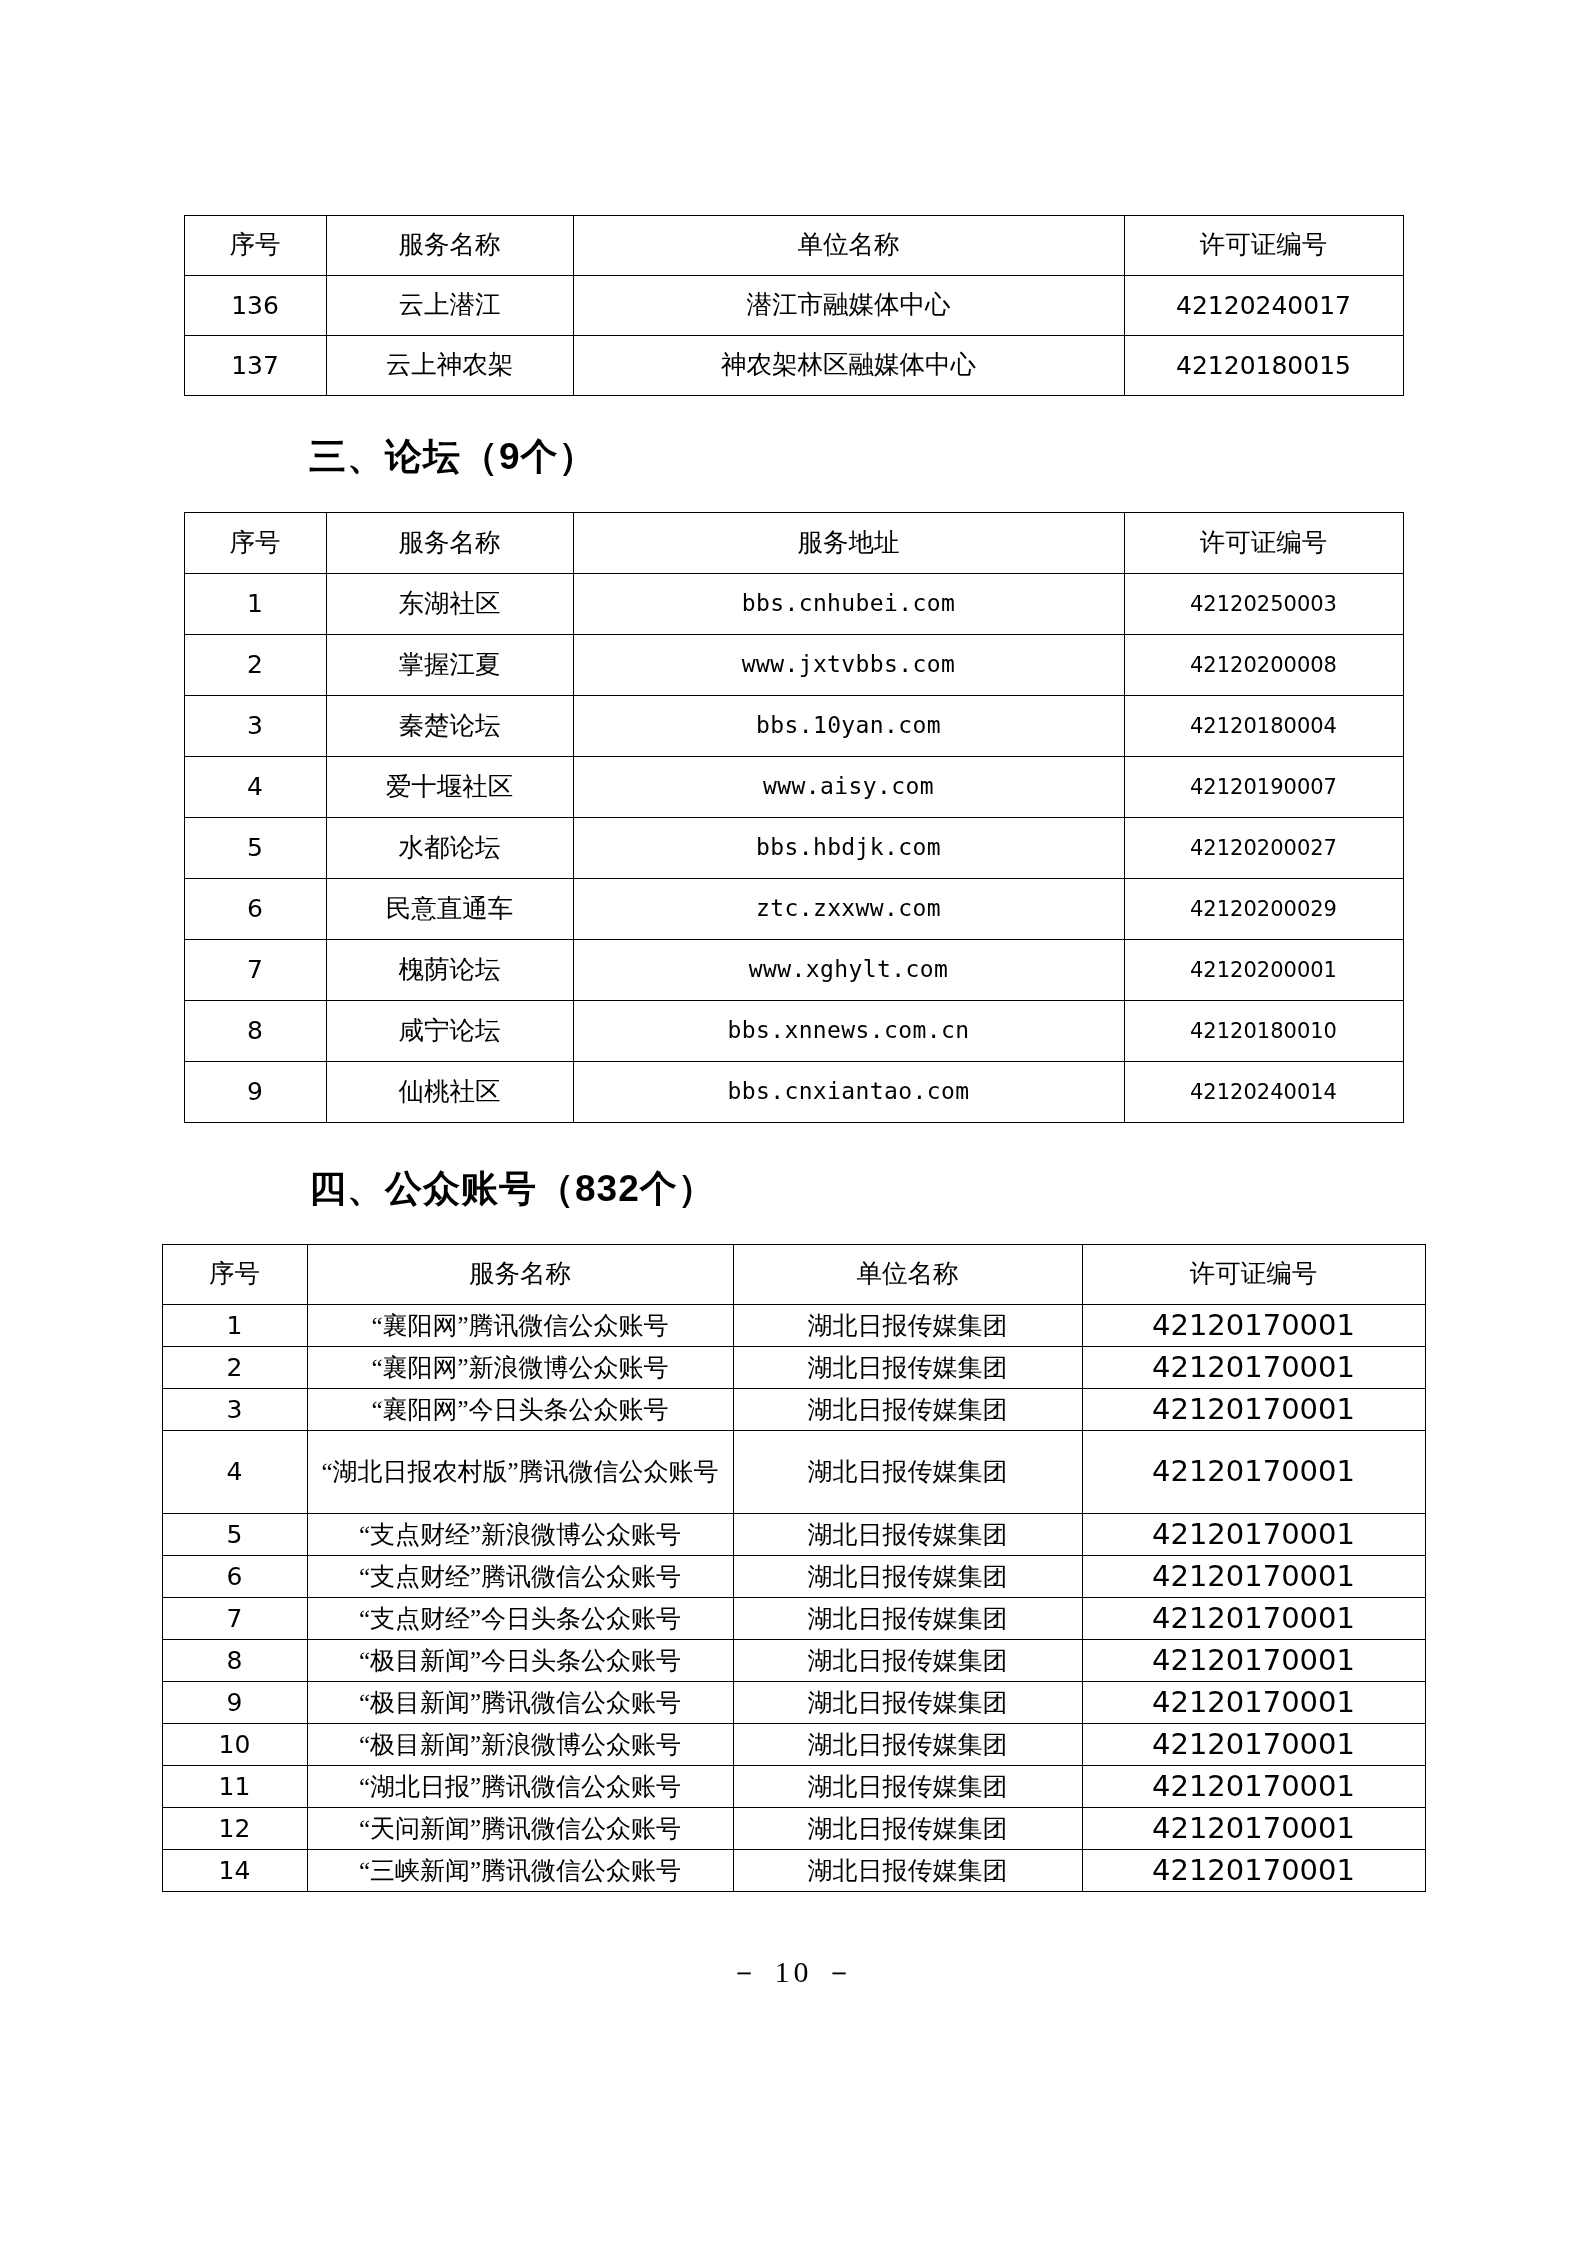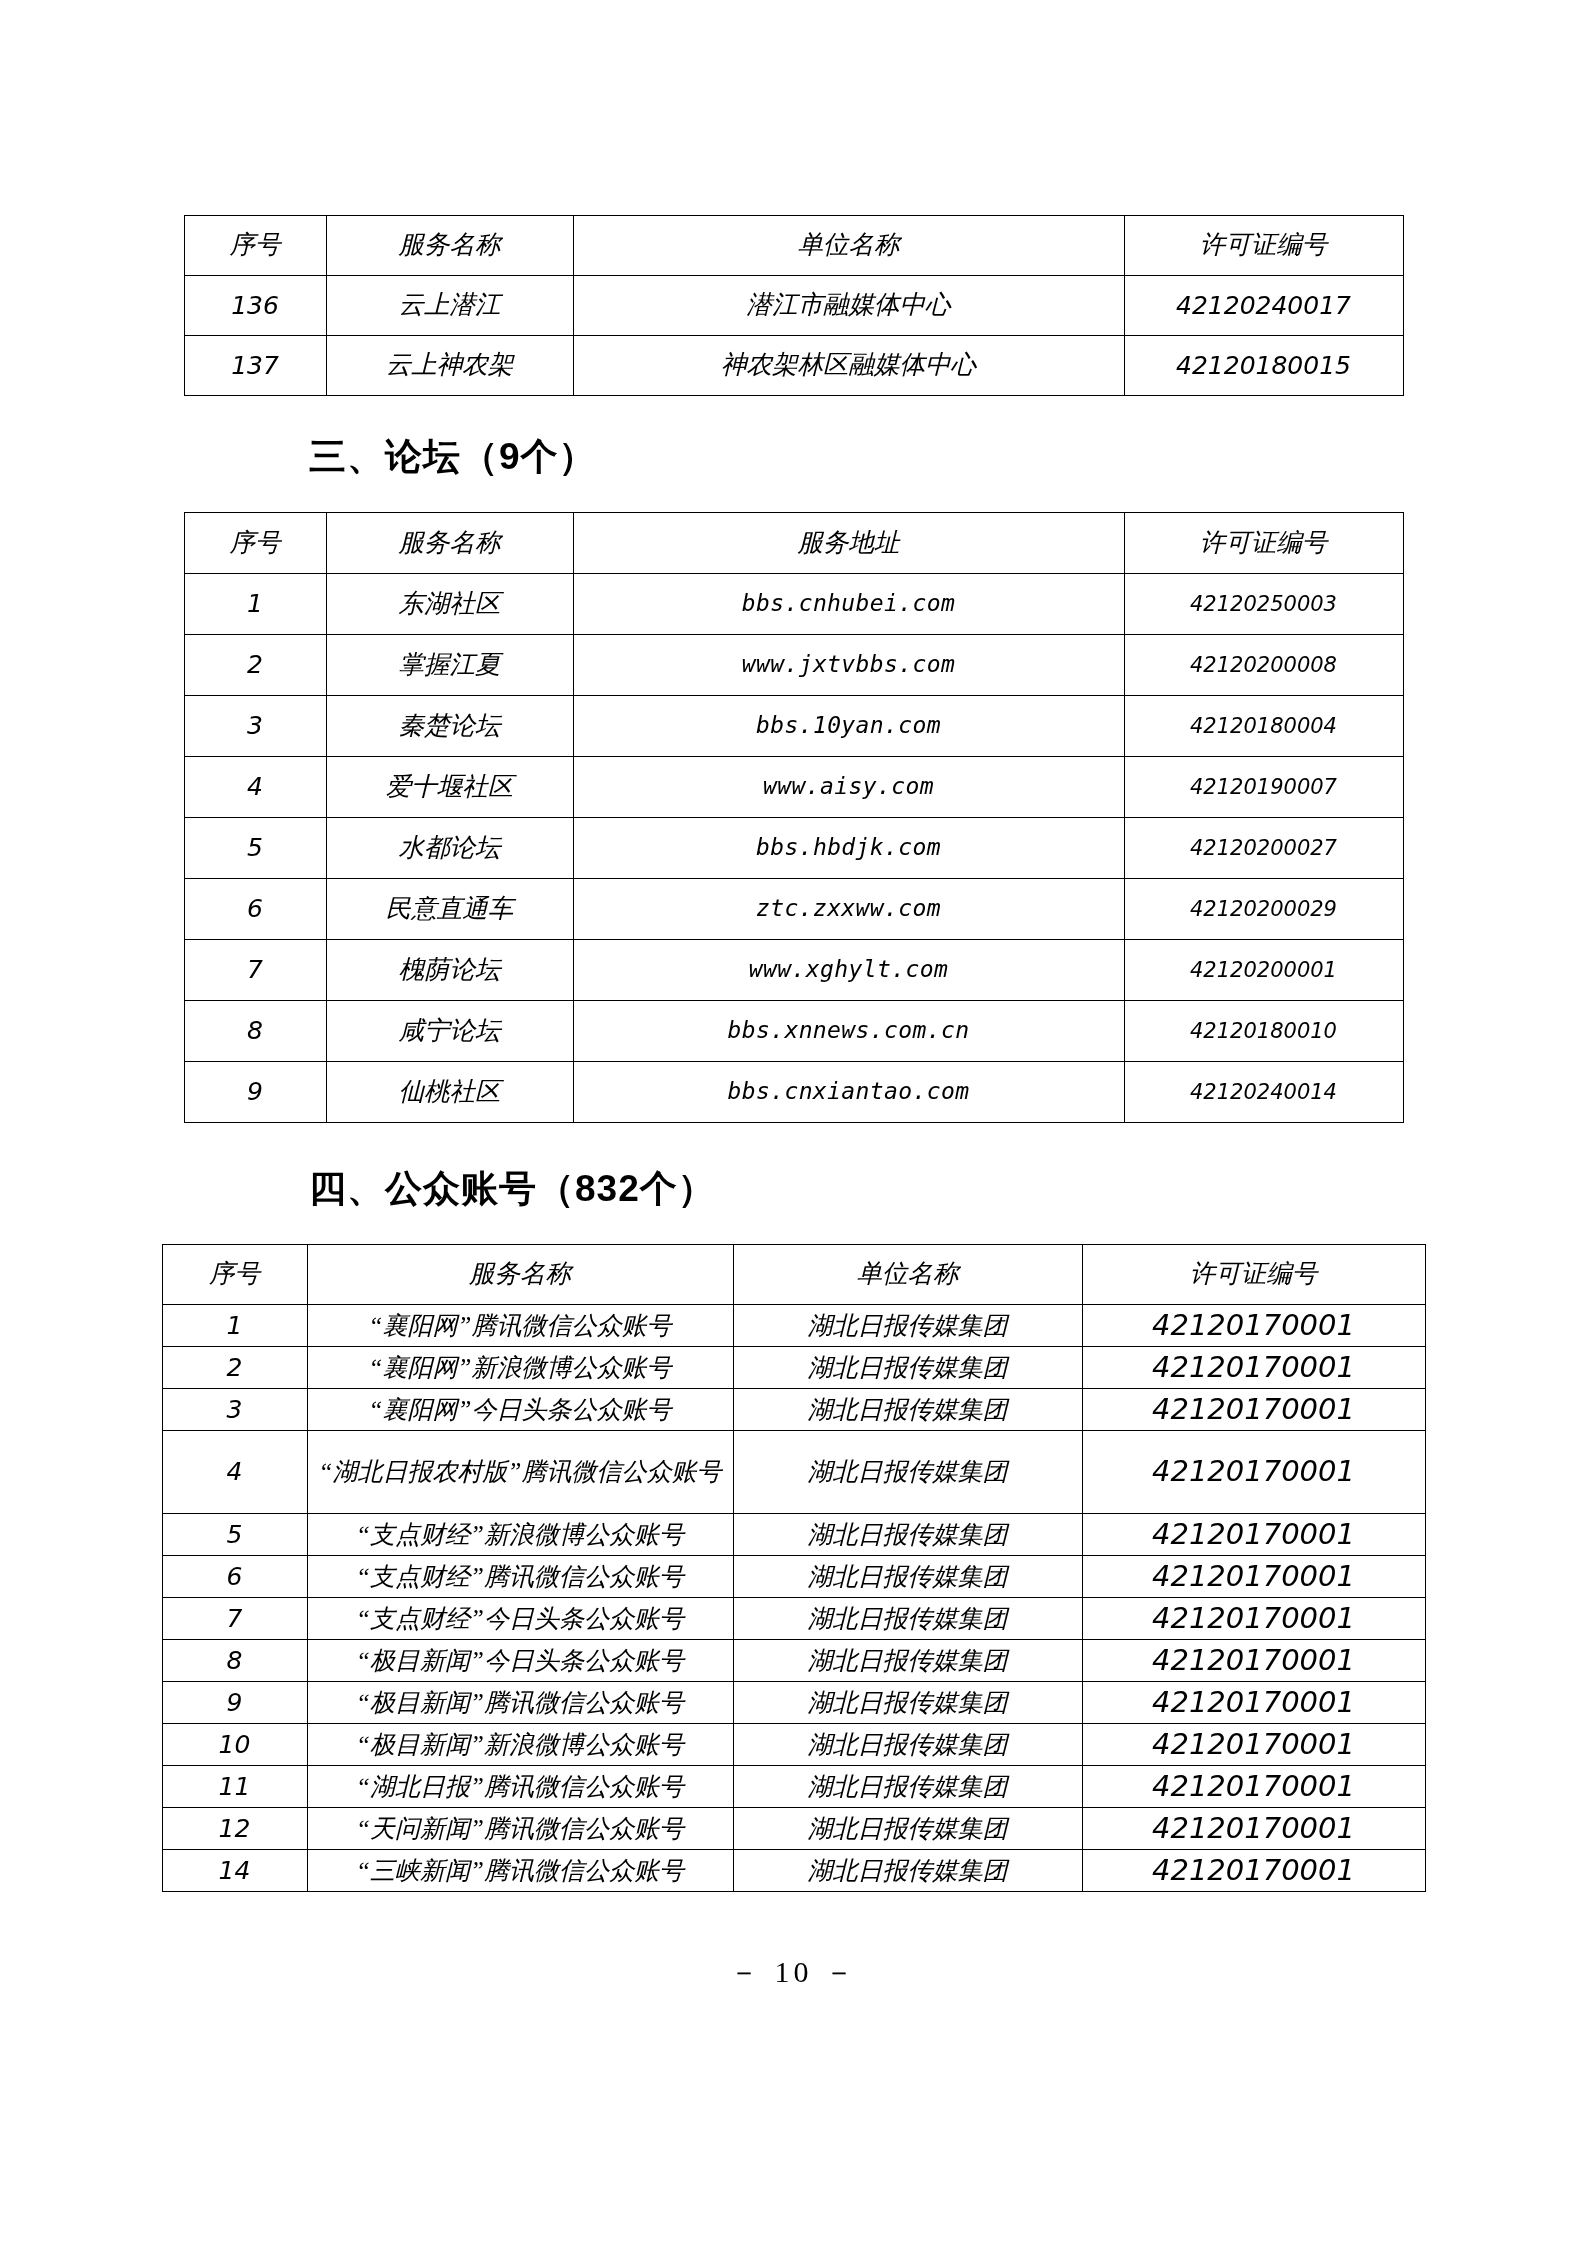--- a/index.html
+++ b/index.html
@@ -22,21 +22,20 @@
     padding: 0;
     position: relative;
   }
 
   
   table.doc-table {
     border-collapse: collapse;
     table-layout: fixed;
     margin: 0 auto;
     background: #fff;
-    font-style: italic;
   }
   table.doc-table td, table.doc-table th {
     border: 1.6px solid #000;
     text-align: center;
     vertical-align: middle;
     font-weight: normal;
     padding: 0;
     line-height: 1.35;
   }
   .cn {

